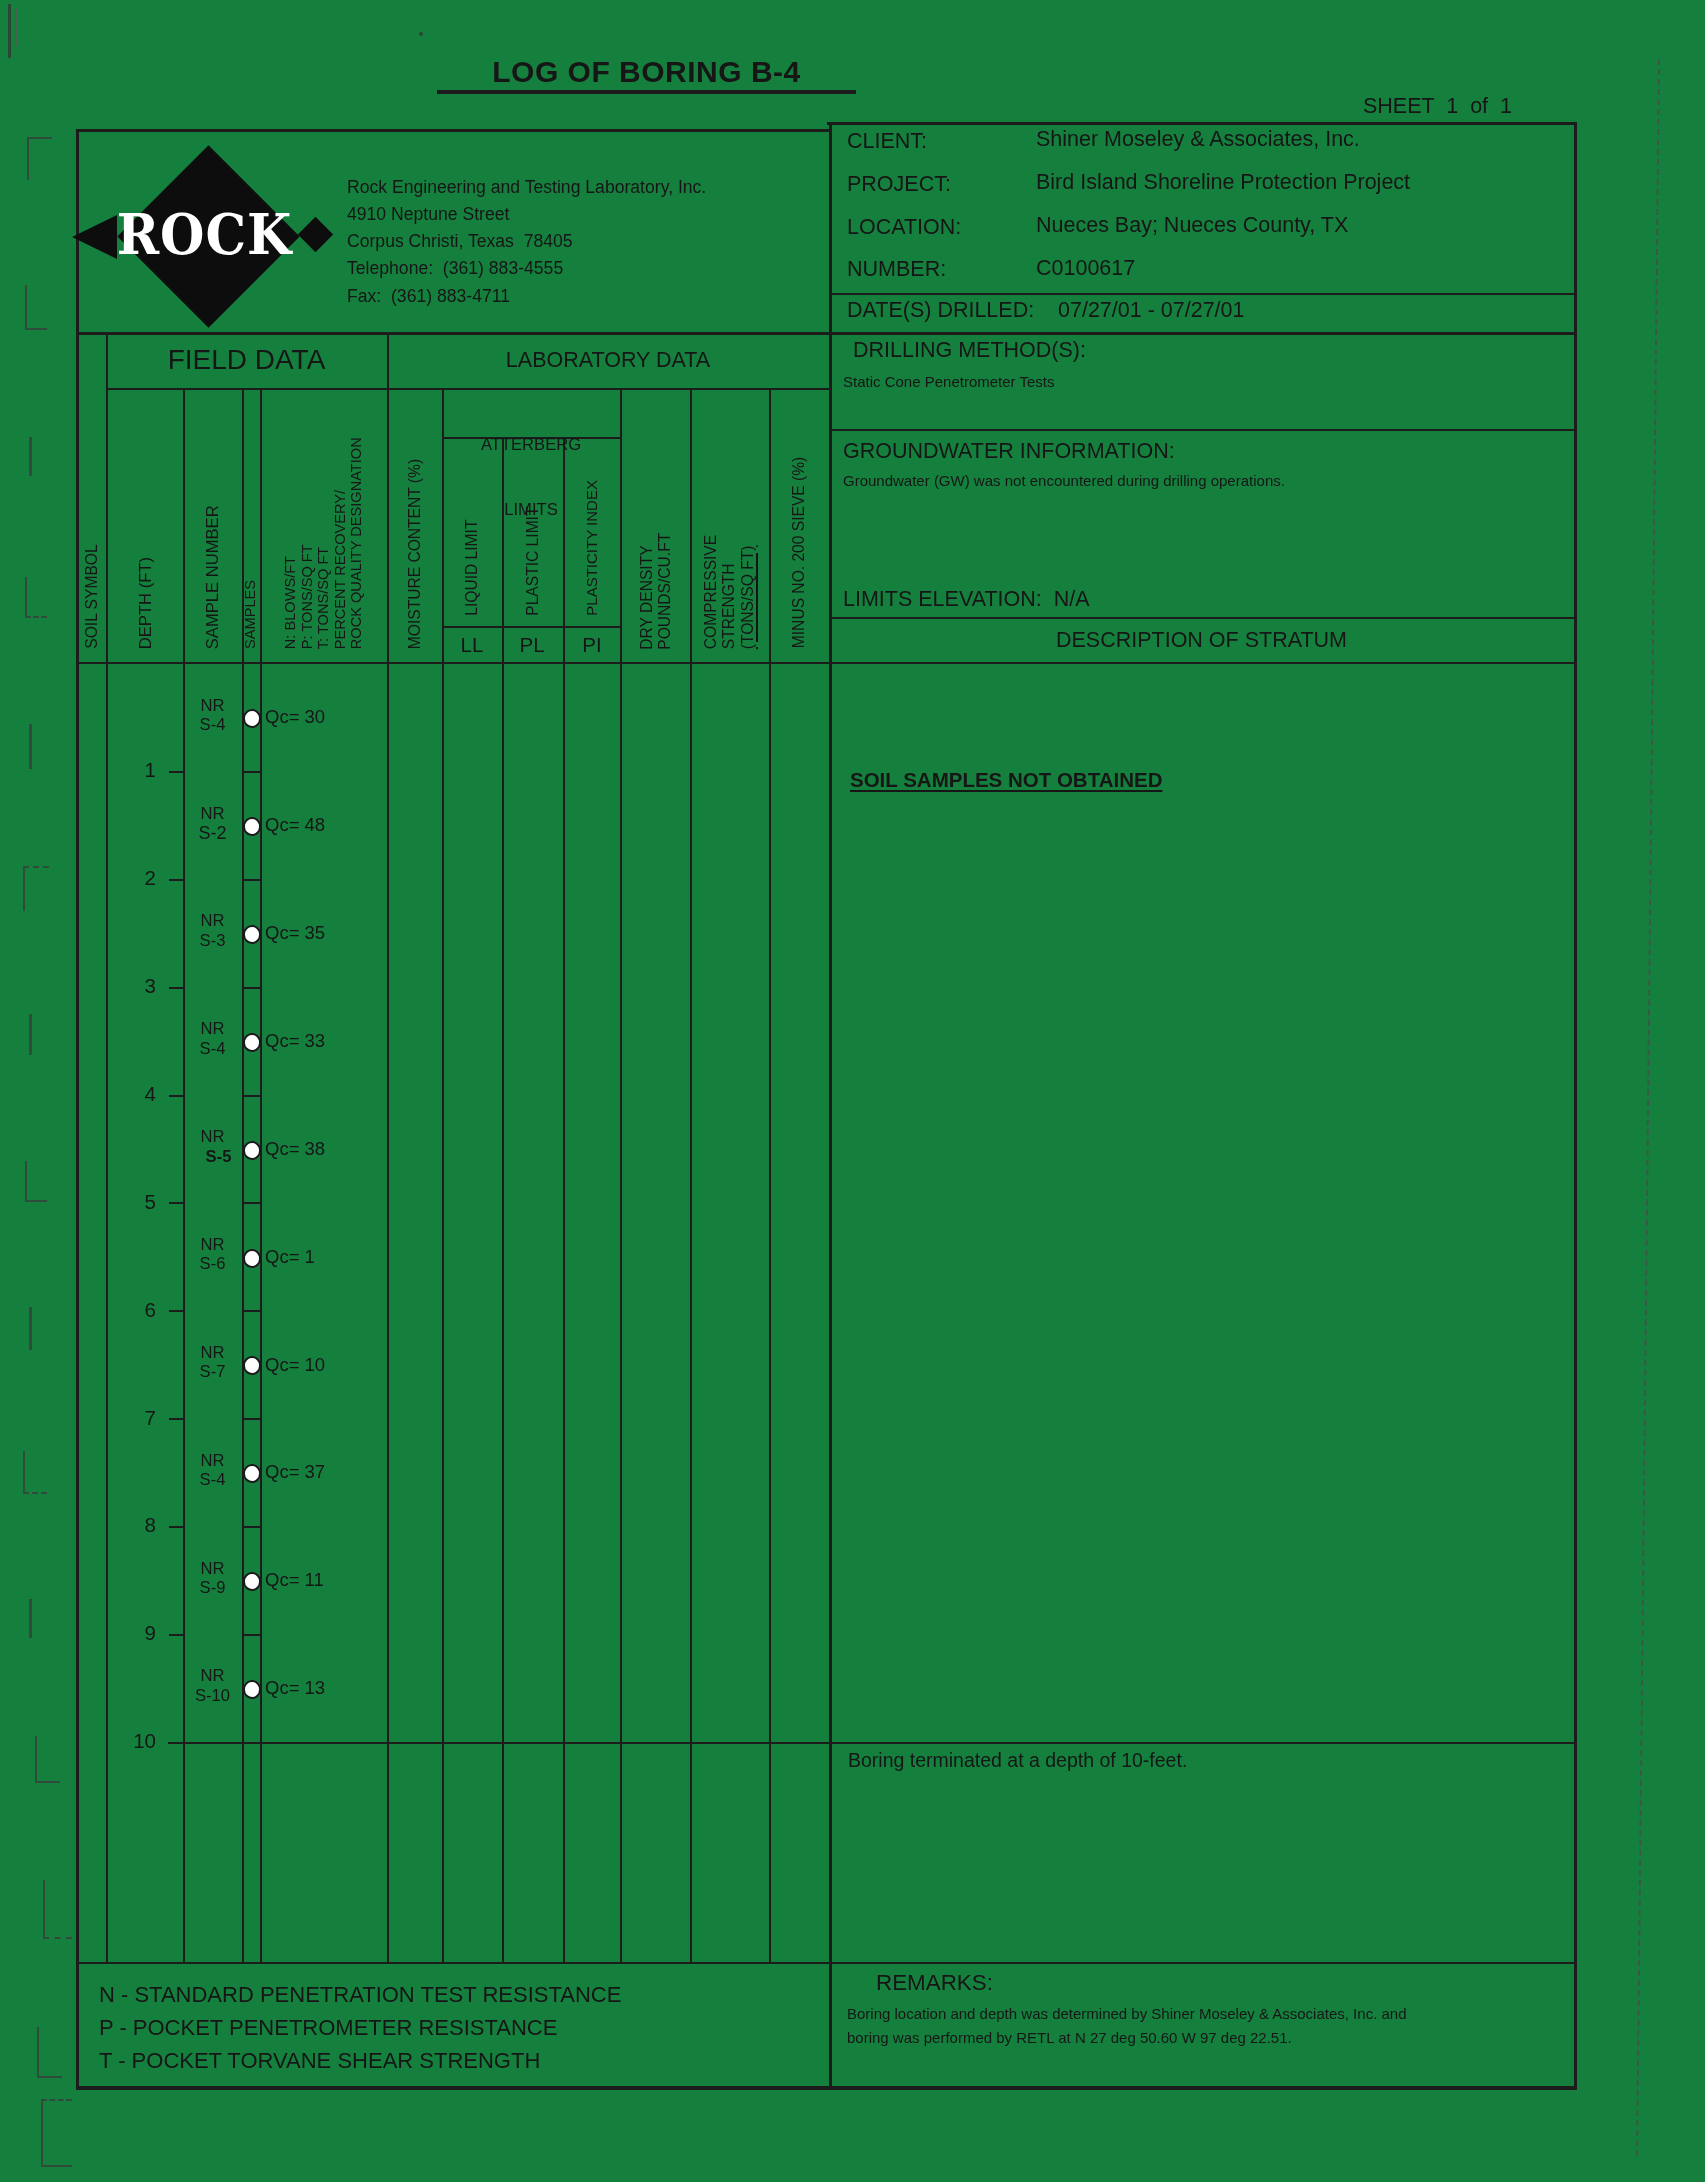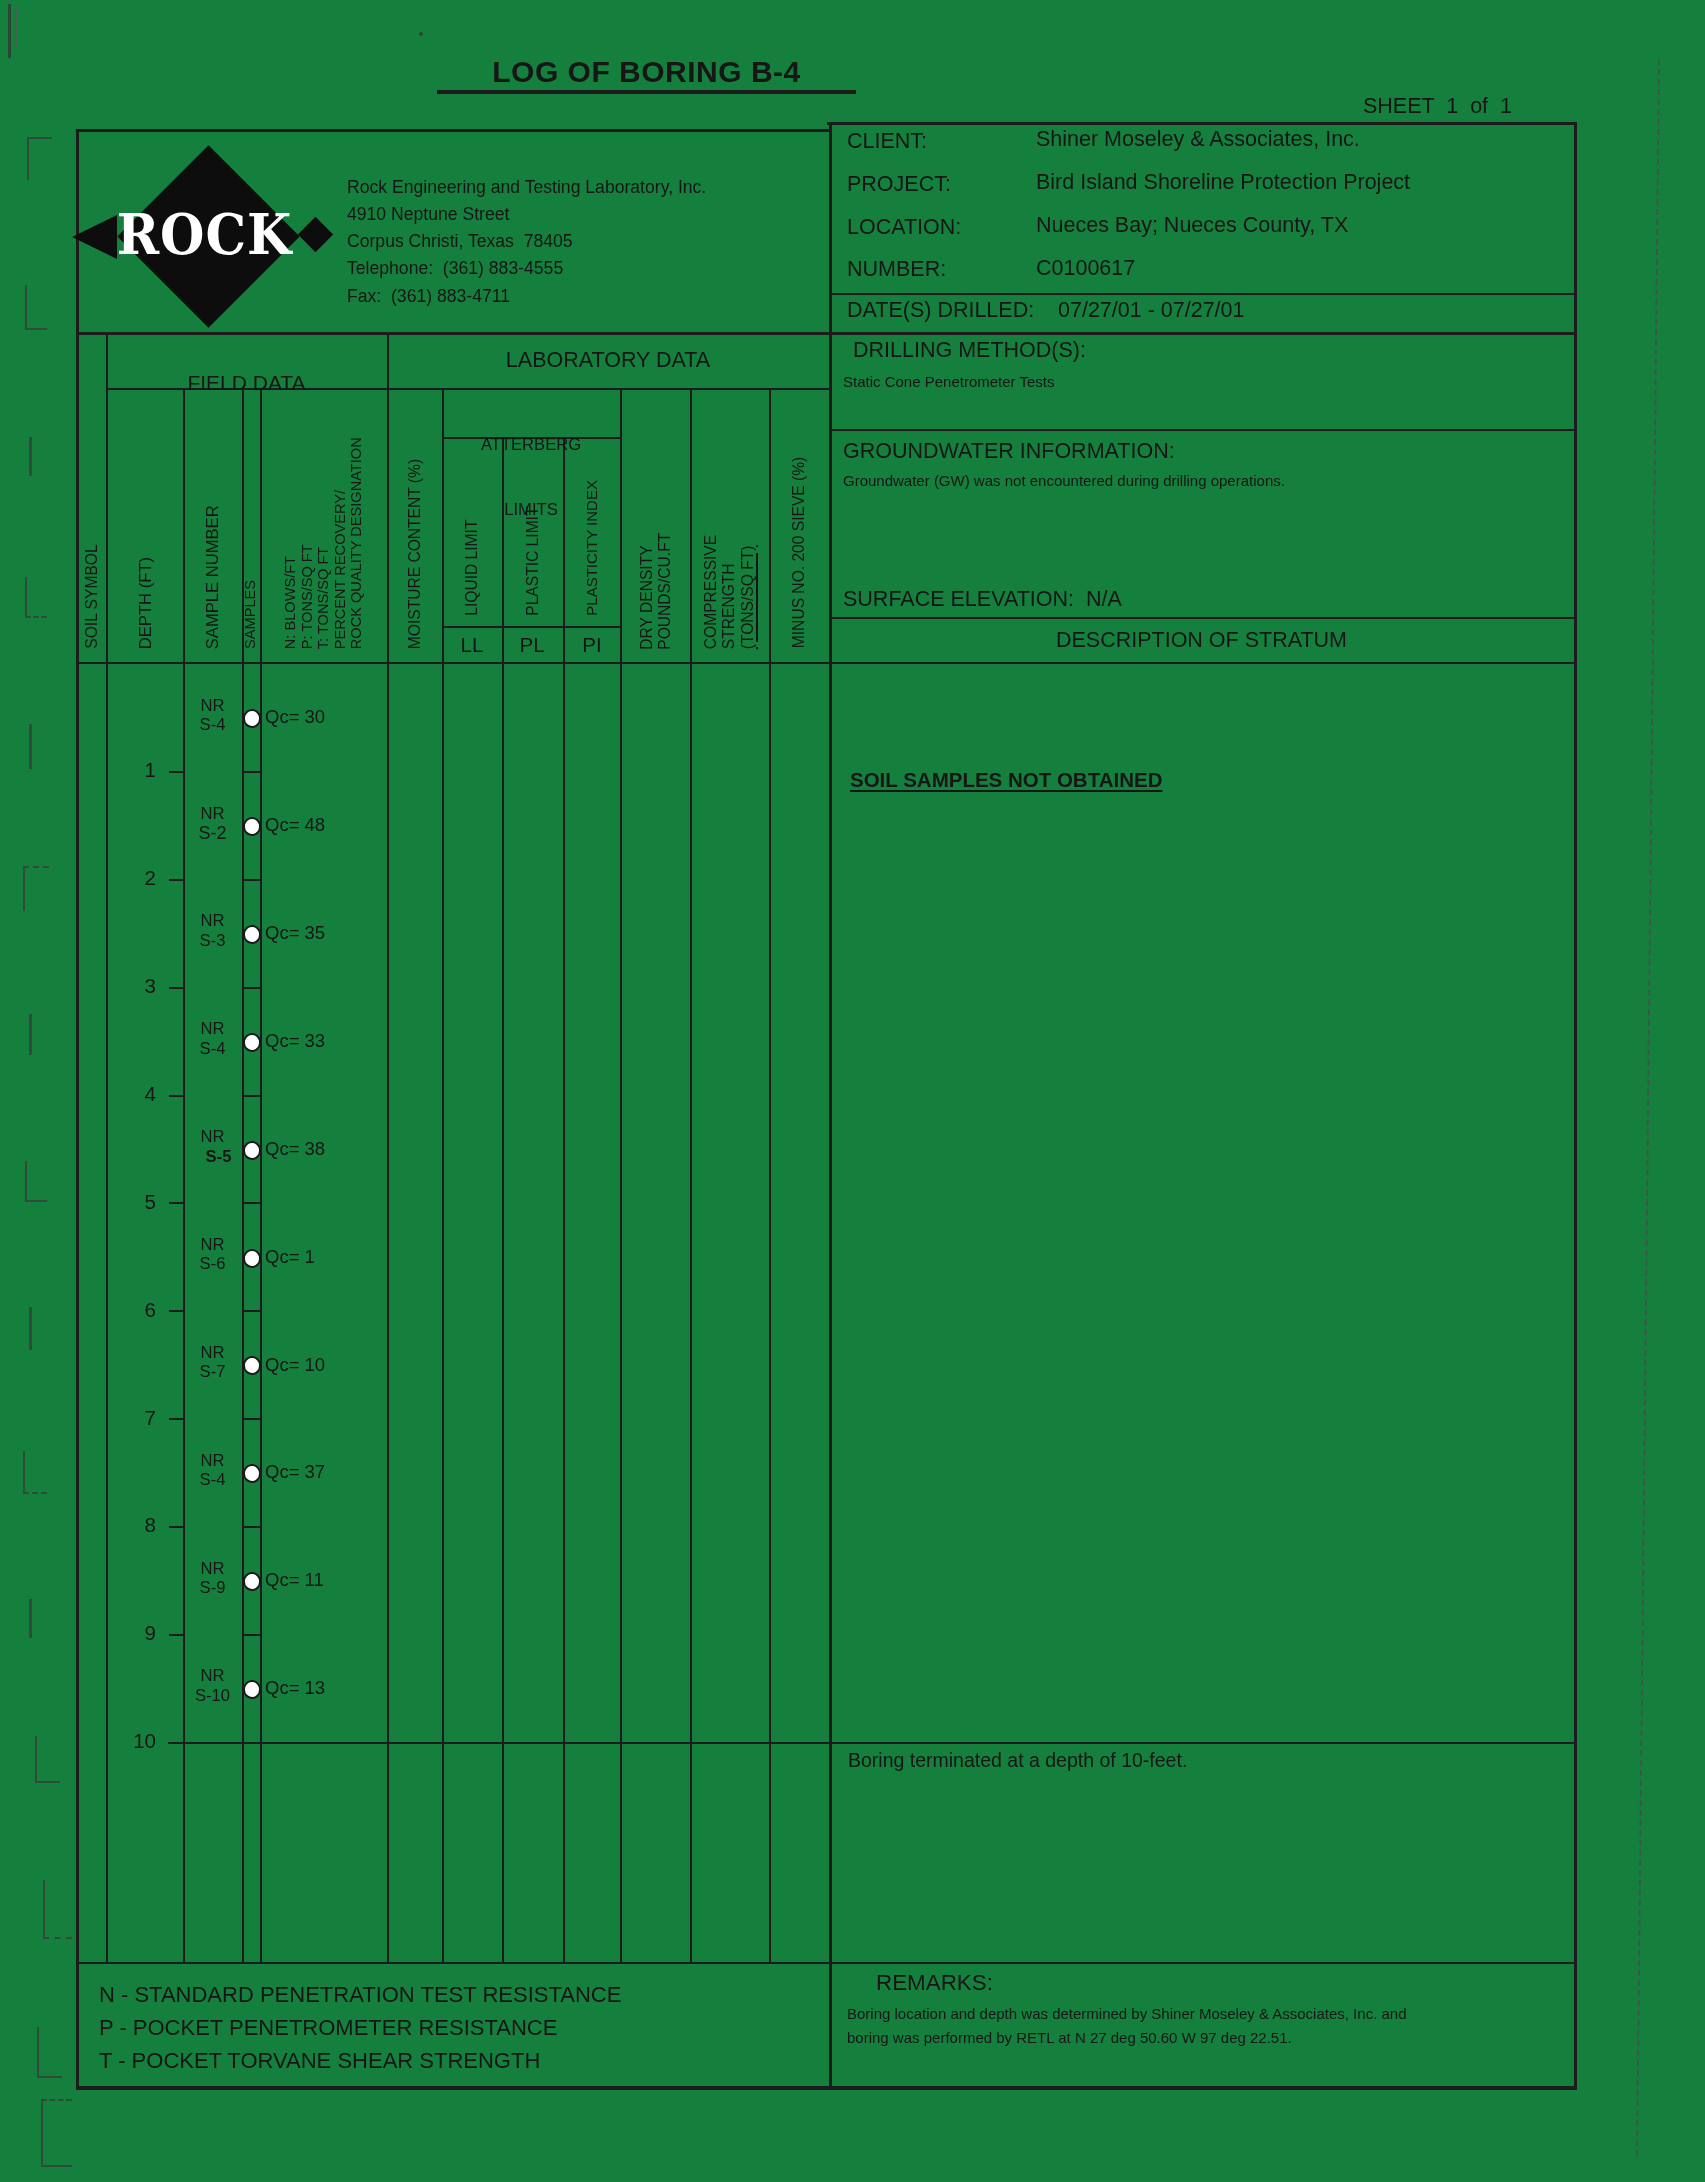--- a/index.html
+++ b/index.html
@@ -98,28 +98,28 @@
   <div class="t" style="left:1036px;top:127px;font-size:21.5px;">Shiner Moseley &amp; Associates, Inc.</div>
   <div class="t" style="left:847px;top:172px;font-size:21.5px;">PROJECT:</div>
   <div class="t" style="left:1036px;top:170px;font-size:21.5px;">Bird Island Shoreline Protection Project</div>
   <div class="t" style="left:847px;top:215px;font-size:21.5px;">LOCATION:</div>
   <div class="t" style="left:1036px;top:213px;font-size:21.5px;">Nueces Bay; Nueces County, TX</div>
   <div class="t" style="left:847px;top:257px;font-size:21.5px;">NUMBER:</div>
   <div class="t" style="left:1036px;top:256px;font-size:21.5px;">C0100617</div>
   <div class="t" style="left:847px;top:298px;font-size:21.5px;">DATE(S) DRILLED:</div>
   <div class="t" style="left:1058px;top:298px;font-size:21.5px;">07/27/01 - 07/27/01</div>
 
-  <div class="t cell-center" style="left:106px;top:332px;width:281px;height:57px;font-size:21px;margin-top:23px;">FIELD DATA</div>
+  <div class="t cell-center" style="left:106px;top:332px;width:281px;height:57px;font-size:28px;">FIELD DATA</div>
   <div class="t cell-center" style="left:387px;top:332px;width:442px;height:57px;font-size:21.5px;">LABORATORY DATA</div>
 
   <div class="t" style="left:843px;top:338px;font-size:21.5px;margin-left:10px;">DRILLING METHOD(S):</div>
   <div class="t" style="left:843px;top:373px;font-size:15px;">Static Cone Penetrometer Tests</div>
   <div class="t" style="left:843px;top:439px;font-size:21.5px;">GROUNDWATER INFORMATION:</div>
   <div class="t" style="left:843px;top:472px;font-size:15px;">Groundwater (GW) was not encountered during drilling operations.</div>
-  <div class="t" style="left:843px;top:587px;font-size:21.5px;">SURFACE ELEVATION:  N/A</div>
+  <div class="t" style="left:843px;top:587px;font-size:21.5px;">LIMITS ELEVATION:  N/A</div>
   <div class="t cell-center" style="left:829px;top:622px;width:745px;height:37px;font-size:21.5px;">DESCRIPTION OF STRATUM</div>
 
   <div class="rot" style="left:-42px;top:508px;width:267px;height:30px;">
       <div>SOIL SYMBOL</div>
     </div>
   <div class="rot" style="left:11.7px;top:485px;width:267px;height:77px;font-size:16.6px;">
       <div>DEPTH (FT)</div>
     </div>
   <div class="rot" style="left:79px;top:494px;width:267px;height:59px;font-size:16.6px;">
       <div>SAMPLE NUMBER</div>

